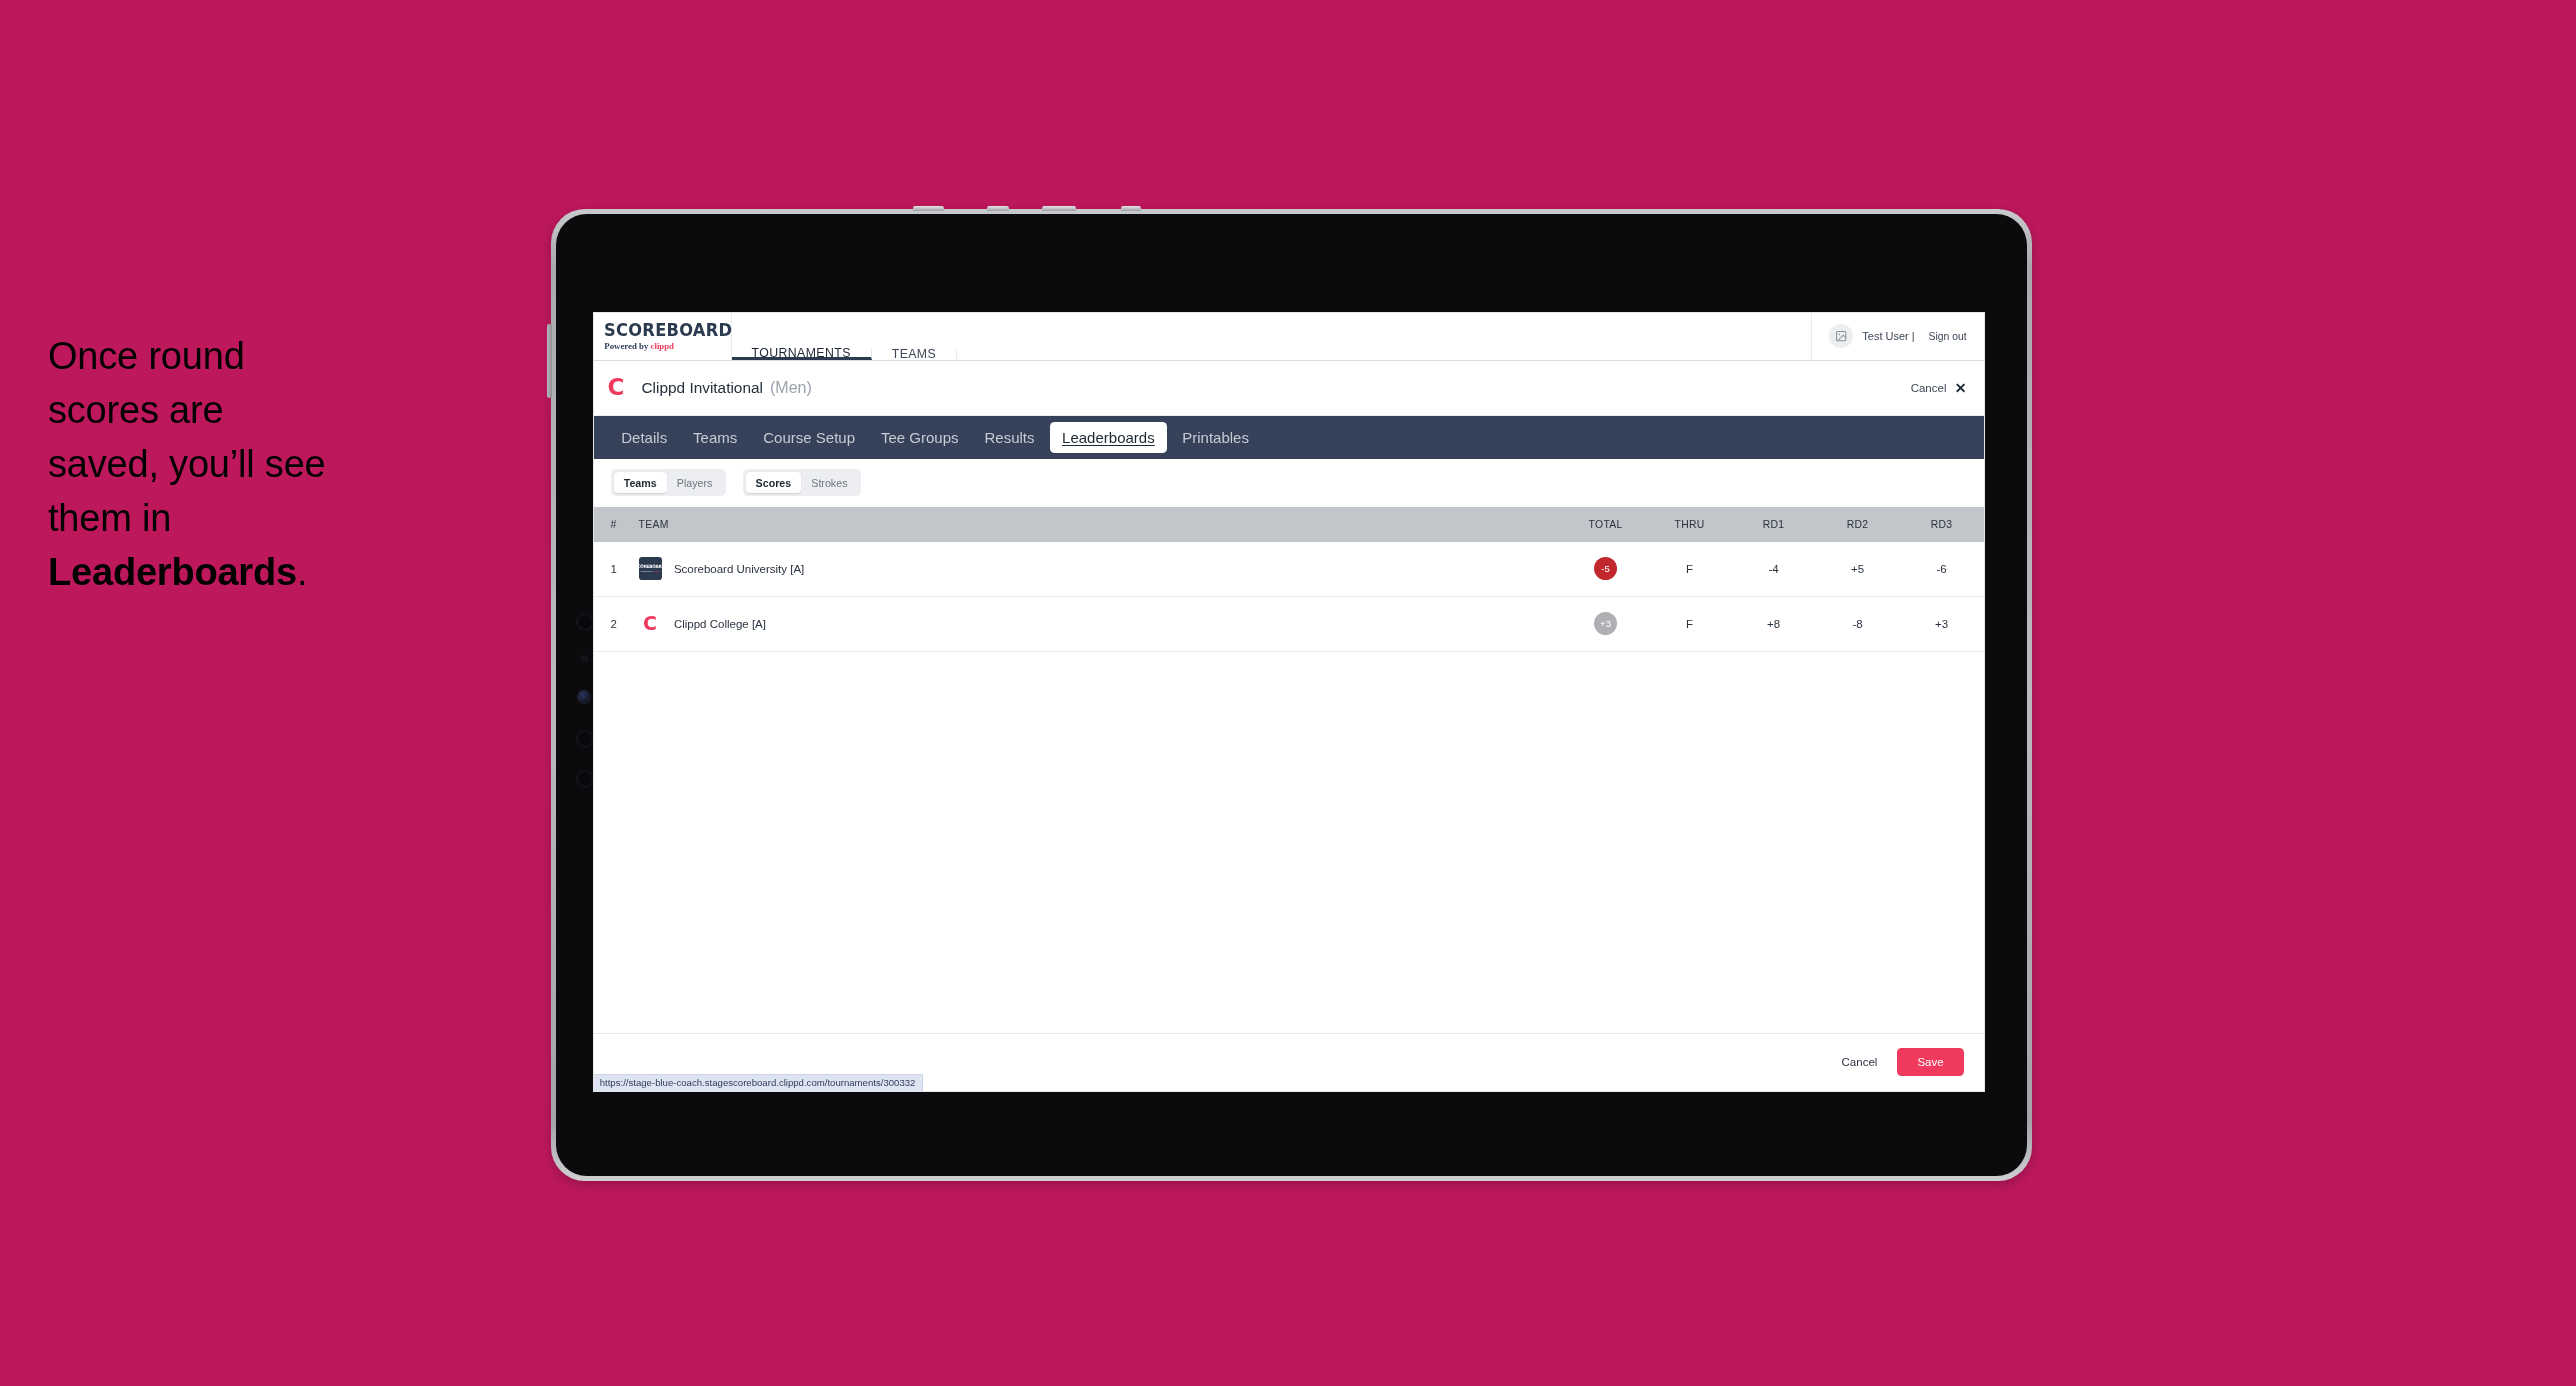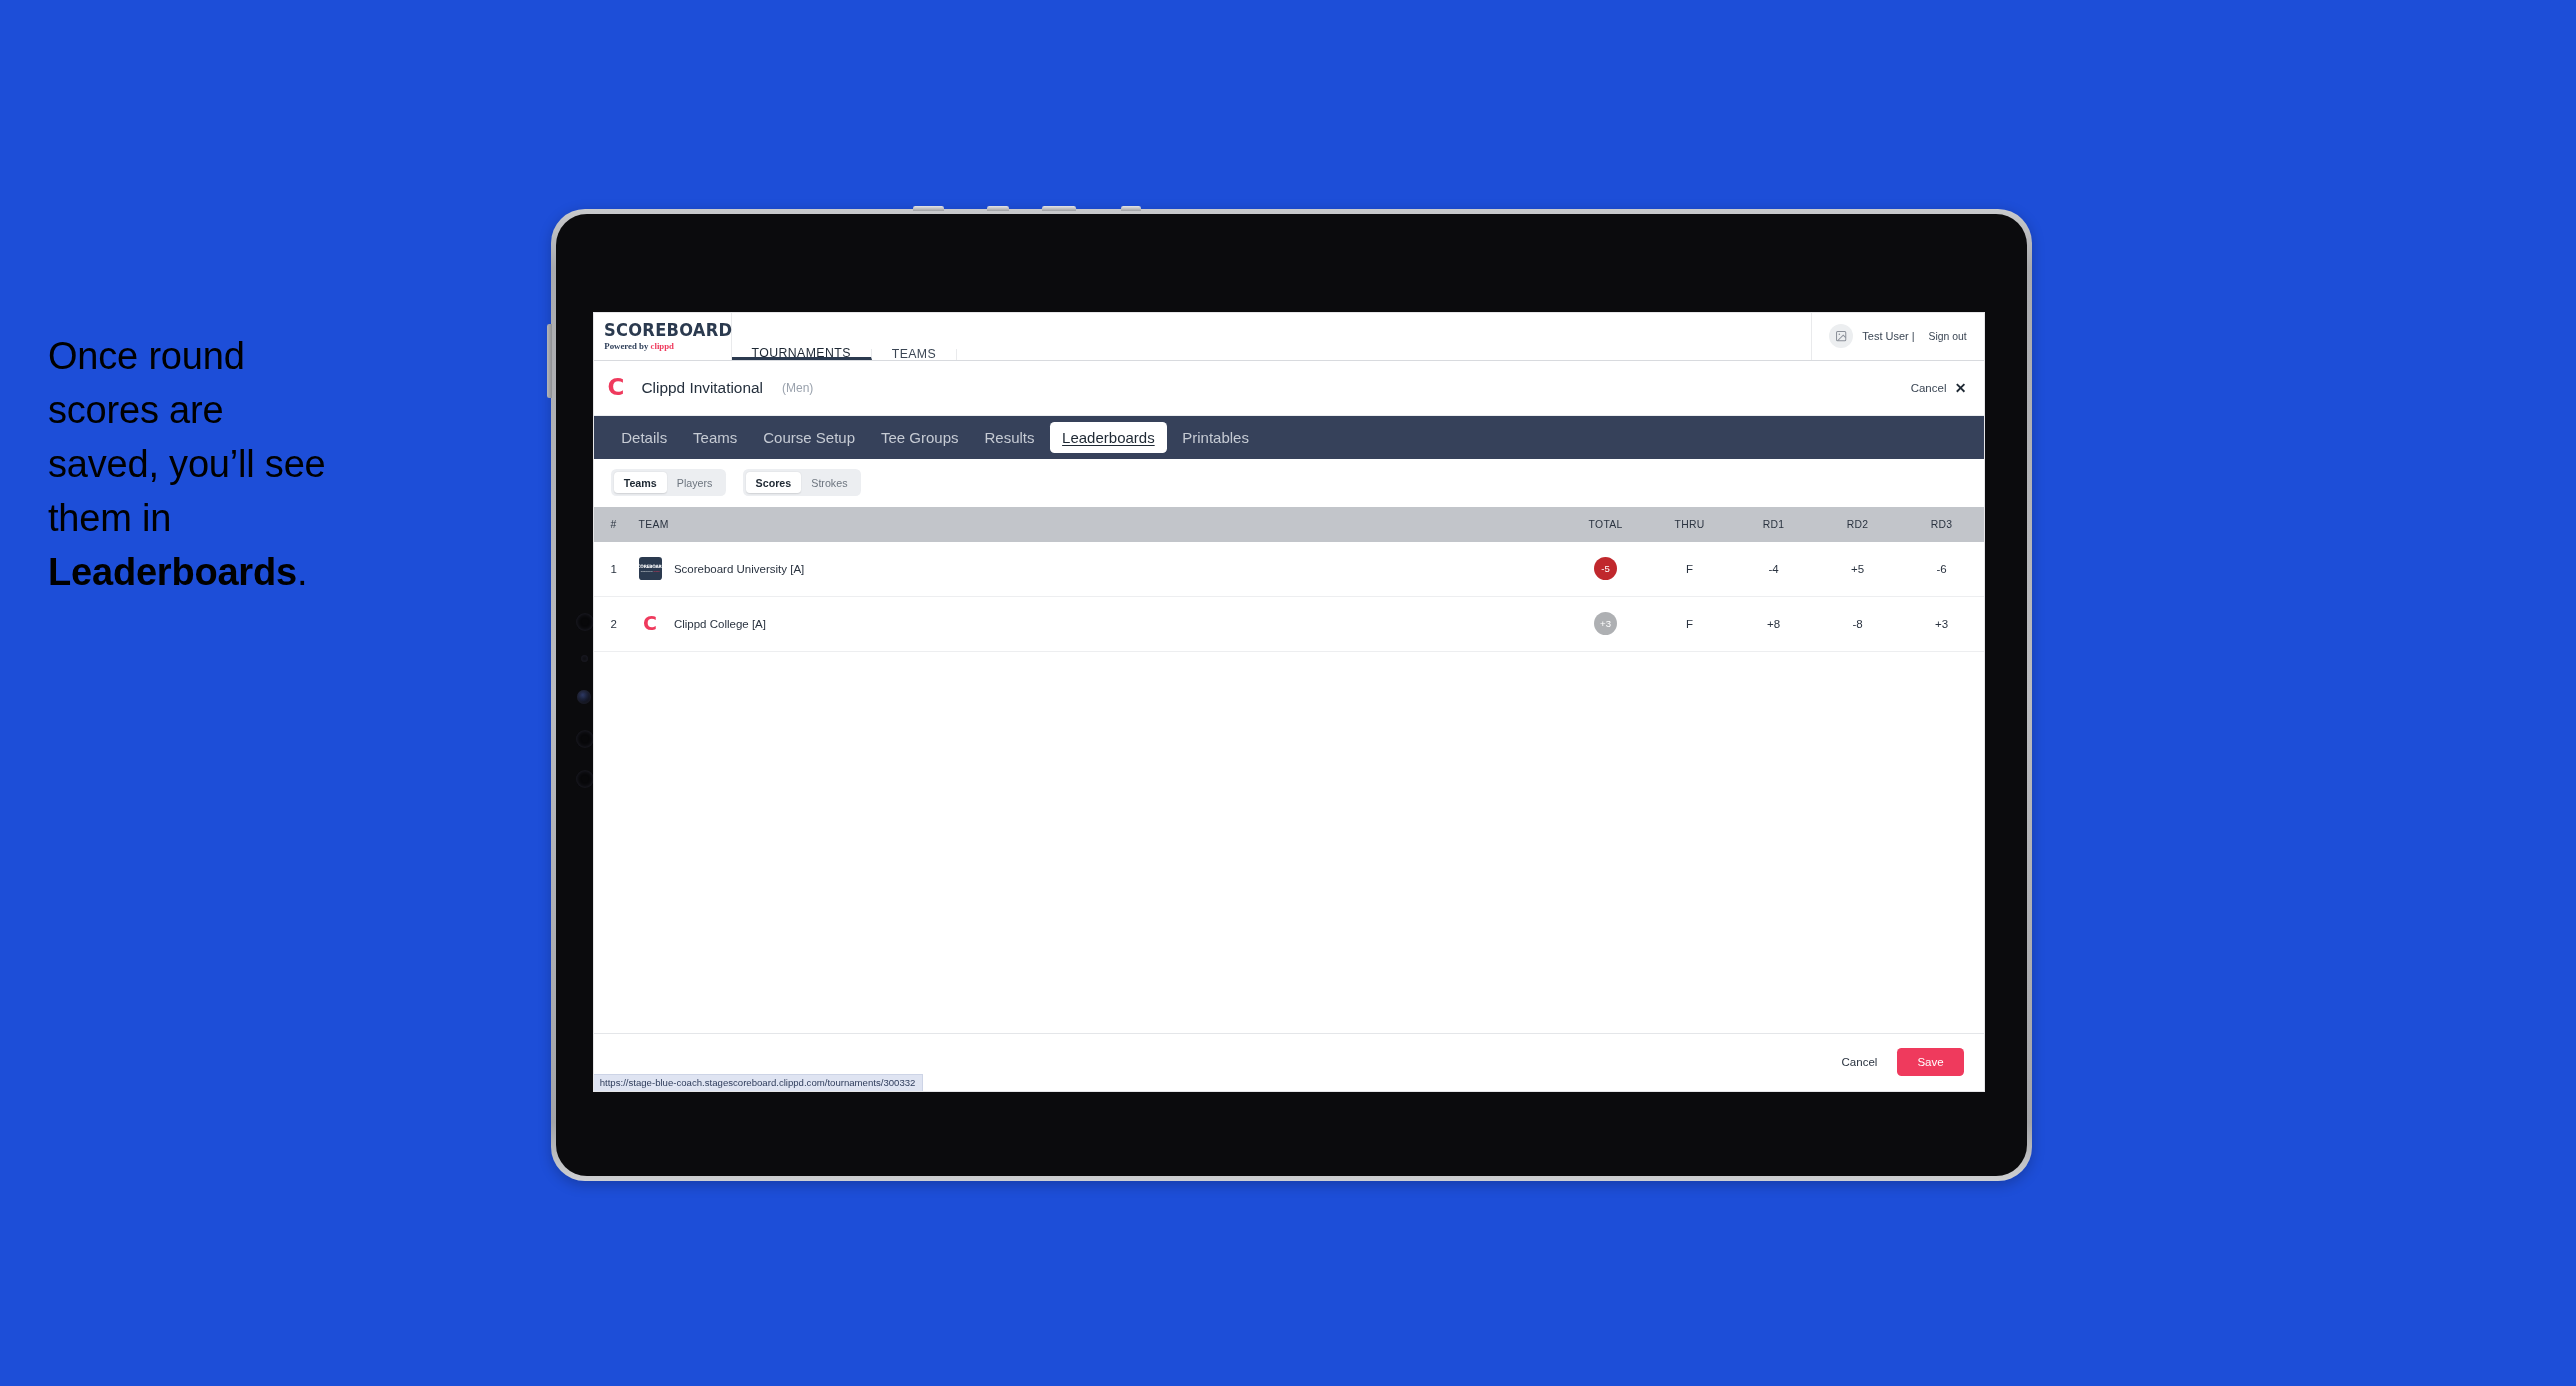--- a/index.html
+++ b/index.html
@@ -9,21 +9,21 @@
     height: 1386px;
     background: #ffffff;
     font-family: "Liberation Sans", sans-serif;
     overflow: hidden;
   }
 
   #stage {
     position: relative;
     width: 2576px;
     height: 1386px;
-    background: #1d4ed8;
+    background: #be185d;
   }
 
   
   #caption {
     position: absolute;
     left: 48px;
     top: 330px;
     width: 491px;
     font-size: 38px;
     line-height: 1.42;
@@ -184,21 +184,21 @@
   }
   #c-logo {
     font-family: "DejaVu Sans", sans-serif;
     font-weight: 700;
     font-size: 23px;
     color: #ef3a5d;
     line-height: 1;
     margin-right: 17px;
   }
   #tourn-name { font-size: 15.4px; color: #25303d; }
-  #tourn-gender { font-size: 12px; color: #9aa2ad; margin-left: 19px; }
+  #tourn-gender { font-size: 16px; color: #9aa2ad; margin-left: 7px; }
   #tourn-cancel {
     margin-left: auto;
     display: flex; align-items: center; gap: 8.4px;
     font-size: 11.5px; color: #3b4654; cursor: pointer;
   }
   #tourn-cancel .x { font-size: 14px; font-weight: 600; color: #1e2833; }
 
   
   #tabstrip {
     height: 43px;

